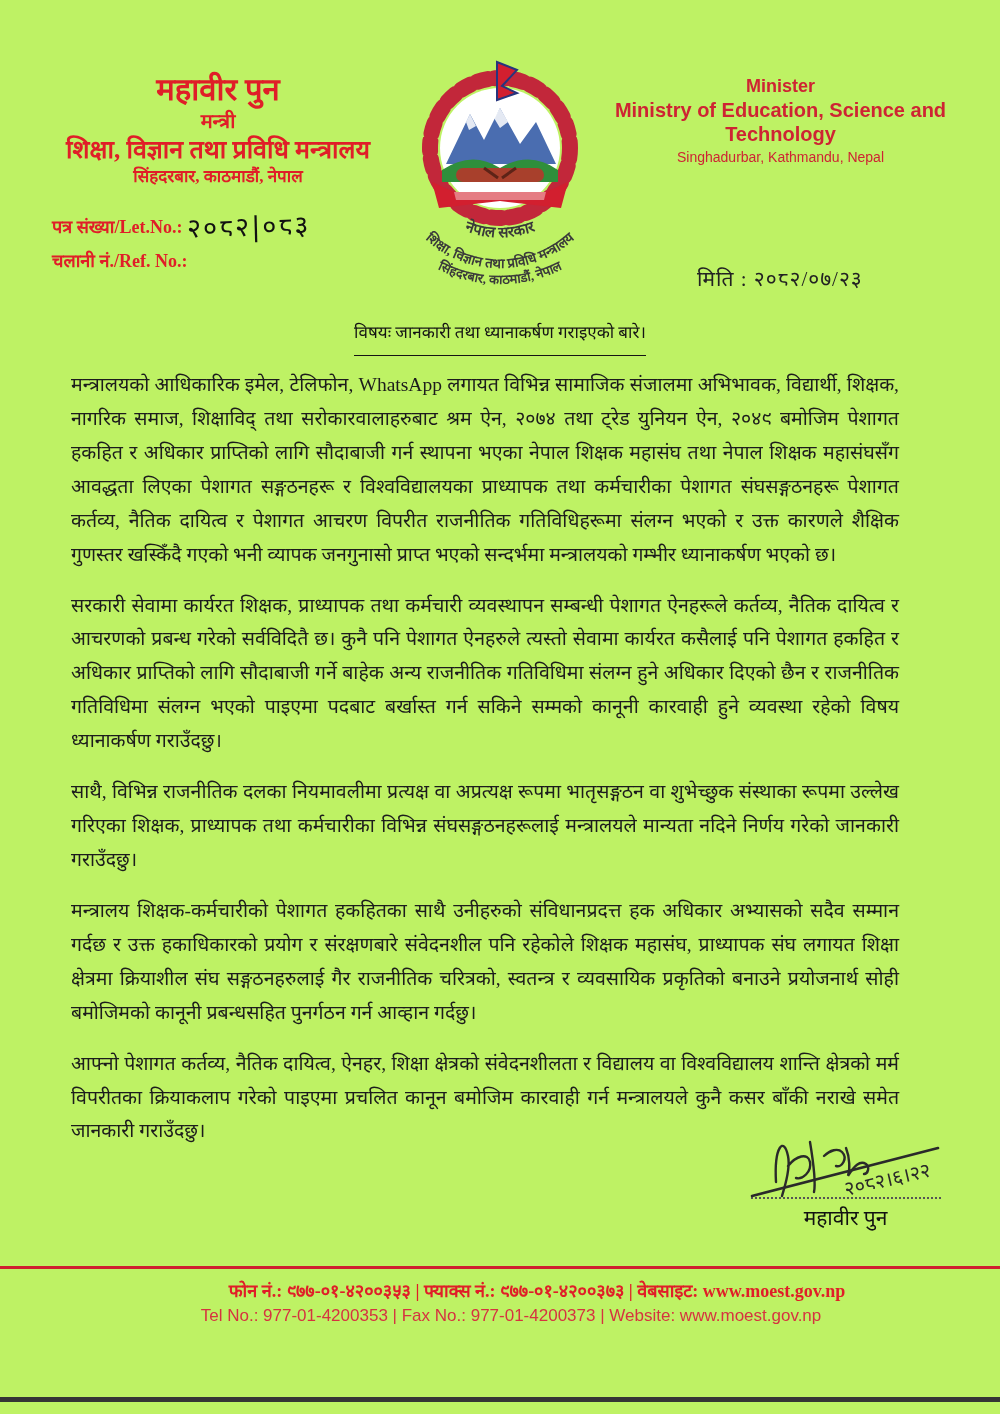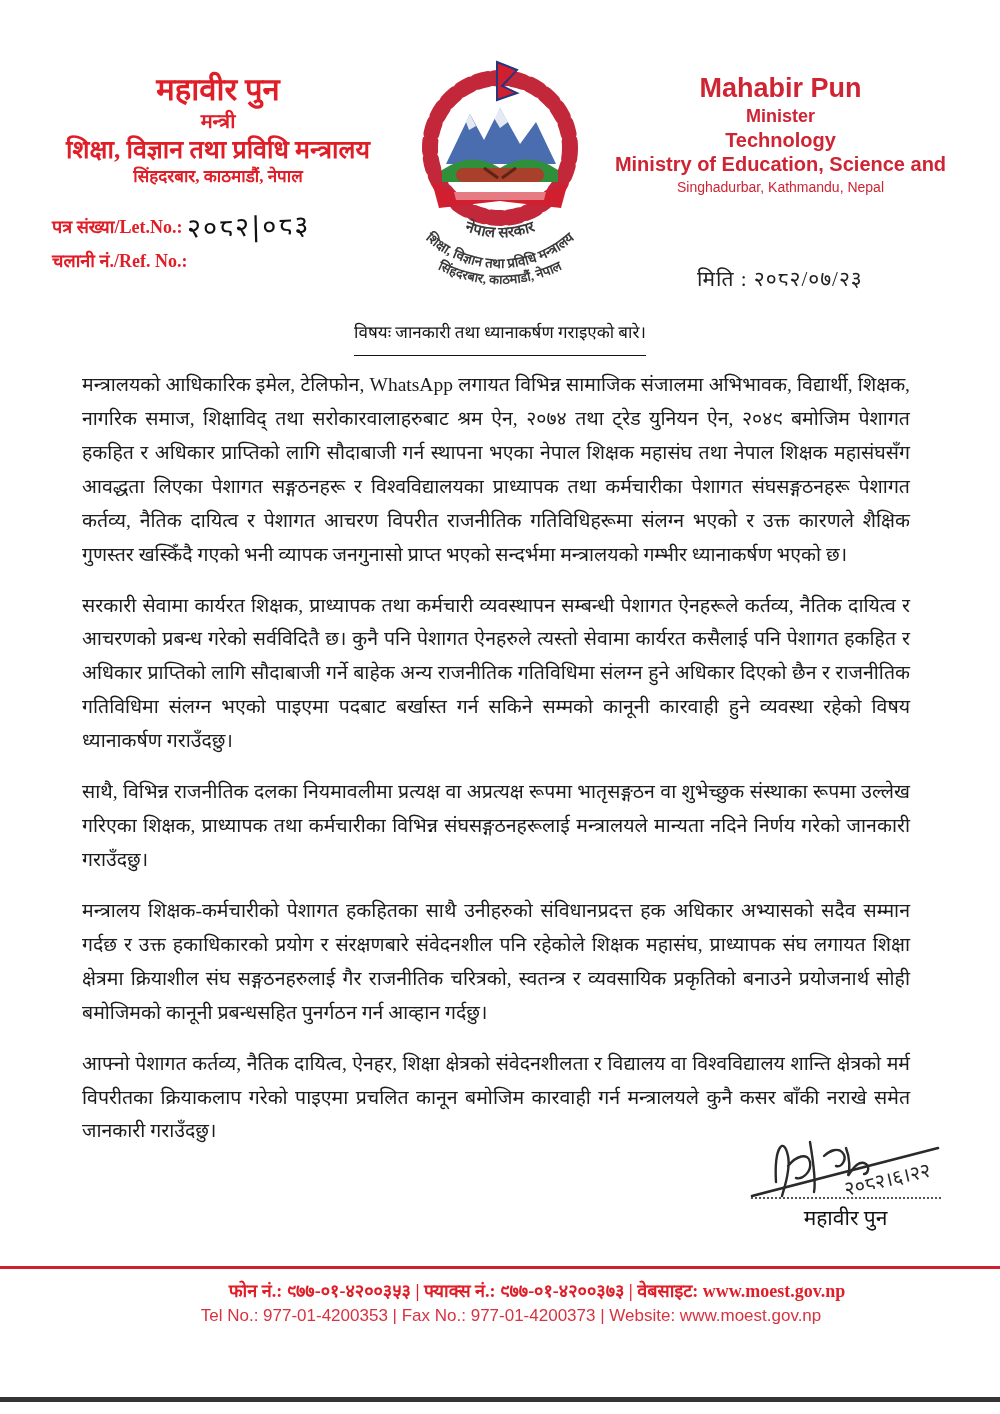--- a/index.html
+++ b/index.html
@@ -1,18 +1,18 @@
 <!DOCTYPE html>
 <html lang="ne"><head>
 <meta charset="utf-8">
 <style>
   html,body{margin:0;padding:0;background:#e9e9e9;}
   .page{
     position:relative;width:1000px;height:1414px;margin:0 auto;
-    background:#ffffff;overflow:hidden;
+    background:#bef264;overflow:hidden;
     font-family:"Liberation Serif","DejaVu Serif",serif;color:#1e1e1e;
   }
   
   .hdr-left{position:absolute;left:48px;top:72px;width:340px;text-align:center;color:#e01e28;}
   .hdr-left .nm{font-size:31px;font-weight:bold;line-height:1.15;}
   .hdr-left .ti{font-size:20px;font-weight:bold;line-height:1.3;}
   .hdr-left .mi{font-size:25px;font-weight:bold;line-height:1.25;}
   .hdr-left .ad{font-size:17px;font-weight:bold;line-height:1.45;}
   .hdr-right{position:absolute;left:608px;top:74px;width:345px;text-align:center;color:#ce2433;
     font-family:"Liberation Sans","DejaVu Sans",sans-serif;}
@@ -27,21 +27,21 @@
   .hand-no{
     display:inline-block;font-size:27px;color:#111;font-weight:normal;
     transform:rotate(-1.5deg);letter-spacing:2px;vertical-align:-3px;
     font-family:"DejaVu Sans","Liberation Sans",sans-serif;
   }
   .dateline{position:absolute;left:697px;top:247px;font-size:21px;color:#222;letter-spacing:1px;margin-top:17px;}
   
   .subject{position:absolute;left:0;top:320px;width:100%;text-align:center;}
   .subject span{font-size:17px;color:#141414;border-bottom:1.5px solid #141414;padding-bottom:13px;}
   
-  .bodytxt{position:absolute;left:82px;top:368px;width:828px;font-size:19.5px;
+  .bodytxt{position:absolute;left:71px;top:368px;width:828px;font-size:19.5px;
     line-height:1.74;text-align:justify;color:#1c1c1c;}
   .bodytxt p{margin:0 0 17px 0;}
   
   .sigblk{position:absolute;left:738px;top:1122px;width:215px;text-align:center;}
   .sigline{border-bottom:2px dotted #555;width:190px;margin:-14px auto 4px auto;}
   .signame{font-size:21px;color:#111;}
   
   .foot-rule{position:absolute;left:0;top:1266px;width:1000px;height:3px;background:#cf2030;}
   .foot1{position:absolute;left:0;top:1278px;width:100%;text-align:center;color:#e01e28;
     font-weight:bold;font-size:18px;padding-left:37px;}
@@ -89,24 +89,23 @@
       <text font-size="13.5" font-weight="bold" fill="#3a3a3a" font-family="Liberation Serif, serif">
         <textPath href="#arcMiddle" startOffset="50%" text-anchor="middle">शिक्षा, विज्ञान तथा प्रविधि मन्त्रालय</textPath>
       </text>
       <text font-size="13" font-weight="bold" fill="#3a3a3a" font-family="Liberation Serif, serif">
         <textPath href="#arcOuter" startOffset="50%" text-anchor="middle">सिंहदरबार, काठमाडौं, नेपाल</textPath>
       </text>
     </svg>
   </div>
 
   <div class="hdr-right">
-    <div class="nm">Mahabir Pun</div>
     <div class="ti">Minister</div>
+    <div class="mi">Ministry of Education, Science and</div>
     <div class="mi">Technology</div>
-    <div class="mi">Ministry of Education, Science and</div>
     <div class="ad">Singhadurbar, Kathmandu, Nepal</div>
   </div>
 
   <div class="refblk">
     <div class="lbl">
       <span>पत्र संख्या/Let.No.:</span>
       <span class="hand-no">२०८२|०८३</span>
     </div>
     <div class="lbl">
       <span>चलानी नं./Ref. No.:</span>

